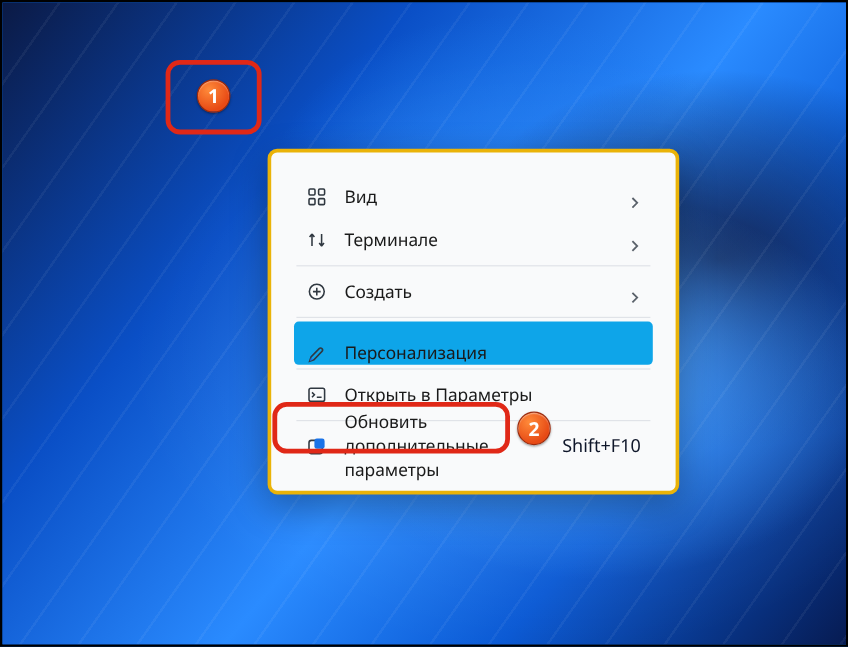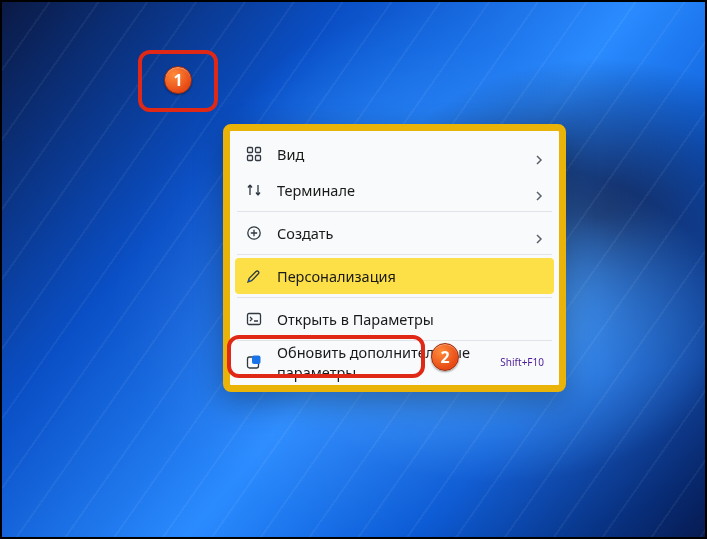--- a/index.html
+++ b/index.html
@@ -23,52 +23,52 @@
     content:""; position:absolute; inset:0;
     background:
       repeating-linear-gradient(125deg, transparent 0 38px, rgba(255,255,255,0.05) 38px 40px),
       radial-gradient(ellipse 700px 500px at 65% 55%, rgba(255,255,255,0.12) 0%, transparent 50%);
   }
   .context-menu {
     position: absolute;
     left: 221px; top: 122px;
     width: 343px;
     background: #f9fafb;
-    border: 7px solid #eab308;
+    border: 3px solid #eab308;
     border-radius: 8px;
     box-shadow: 0 10px 30px rgba(0,0,0,0.3);
-    padding: 5px;
+    padding: 19px;
     font-size: 14.5px;
     color: #1a1a1a;
   }
   .menu-item {
     display: flex;
     align-items: center;
     height: 36px;
     padding: 0 10px;
     border-radius: 4px;
     position: relative;
     gap: 14px;
   }
-  .menu-item.hover { background: #fde047; }
+  .menu-item.hover { background: #0ea5e9; align-items: flex-end; }
   .icon {
     width: 18px; height: 18px;
     flex: 0 0 18px;
     color: #303841;
     display:flex; align-items:center; justify-content:center;
   }
   .icon svg { width: 16px; height: 16px; stroke: currentColor; fill: none; stroke-width: 1.3; }
   .icon .accent { fill:#1a73e8; stroke:none; }
   .label { flex: 1; }
   .chevron {
     width: 10px; height: 10px;
     color: #5b626b;
   }
   .chevron svg { width:10px; height:10px; stroke:currentColor; fill:none; stroke-width:1.5;}
-  .shortcut { color: #4c1d95; font-size: 10px; }
+  .shortcut { color: #0f172a; font-size: 15px; }
   .sep {
     height: 1px; background: #e0e3e8;
     margin: 3px 2px;
   }
   .callout {
     position: absolute;
     border: 4px solid #e02817;
     border-radius: 12px;
     pointer-events: none;
   }

